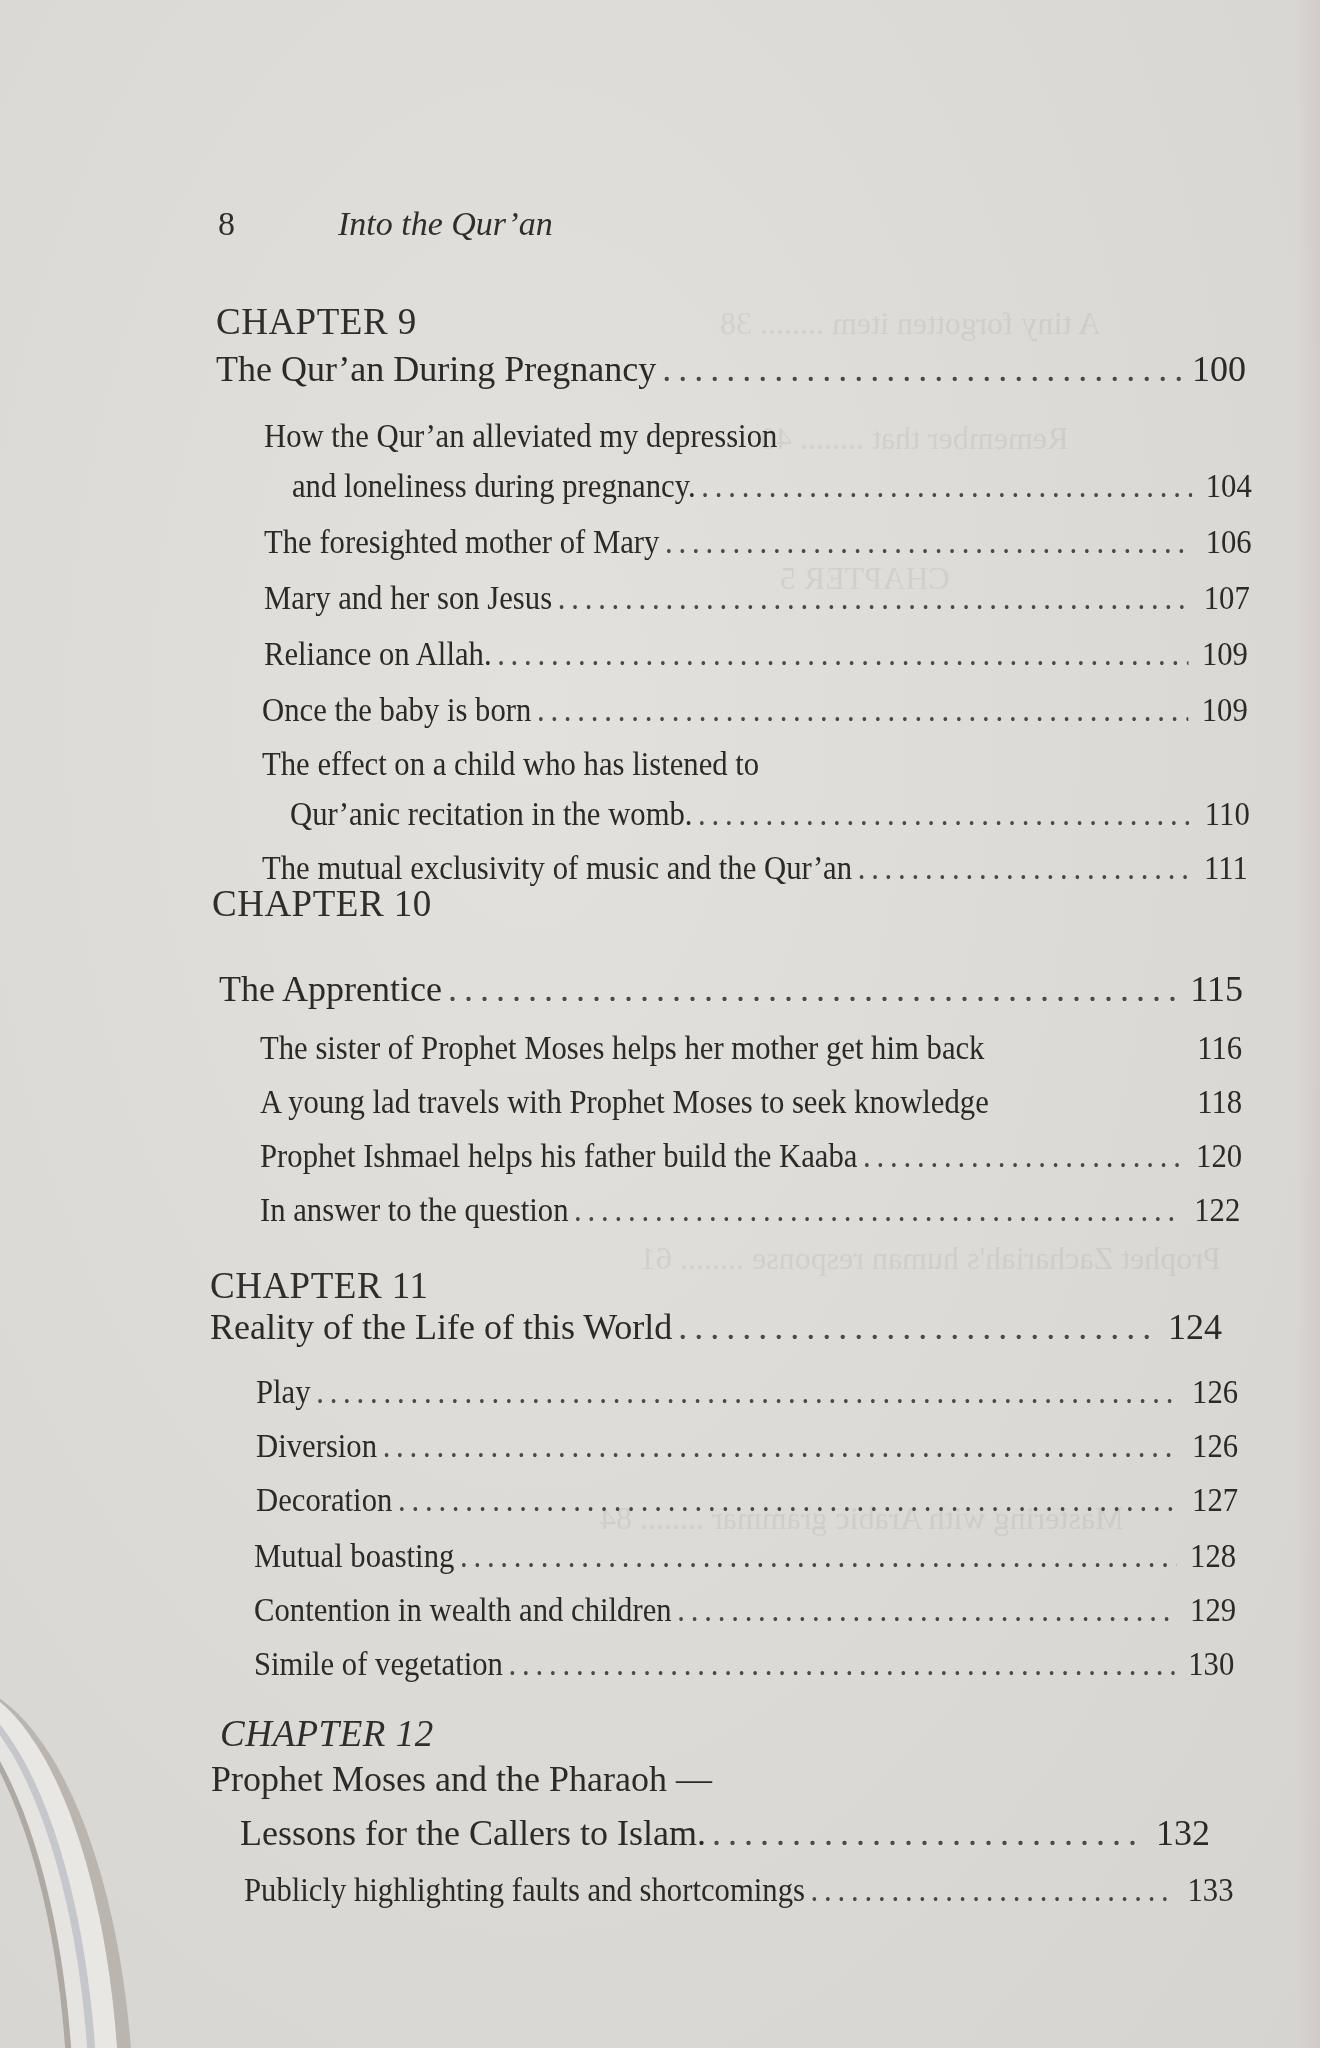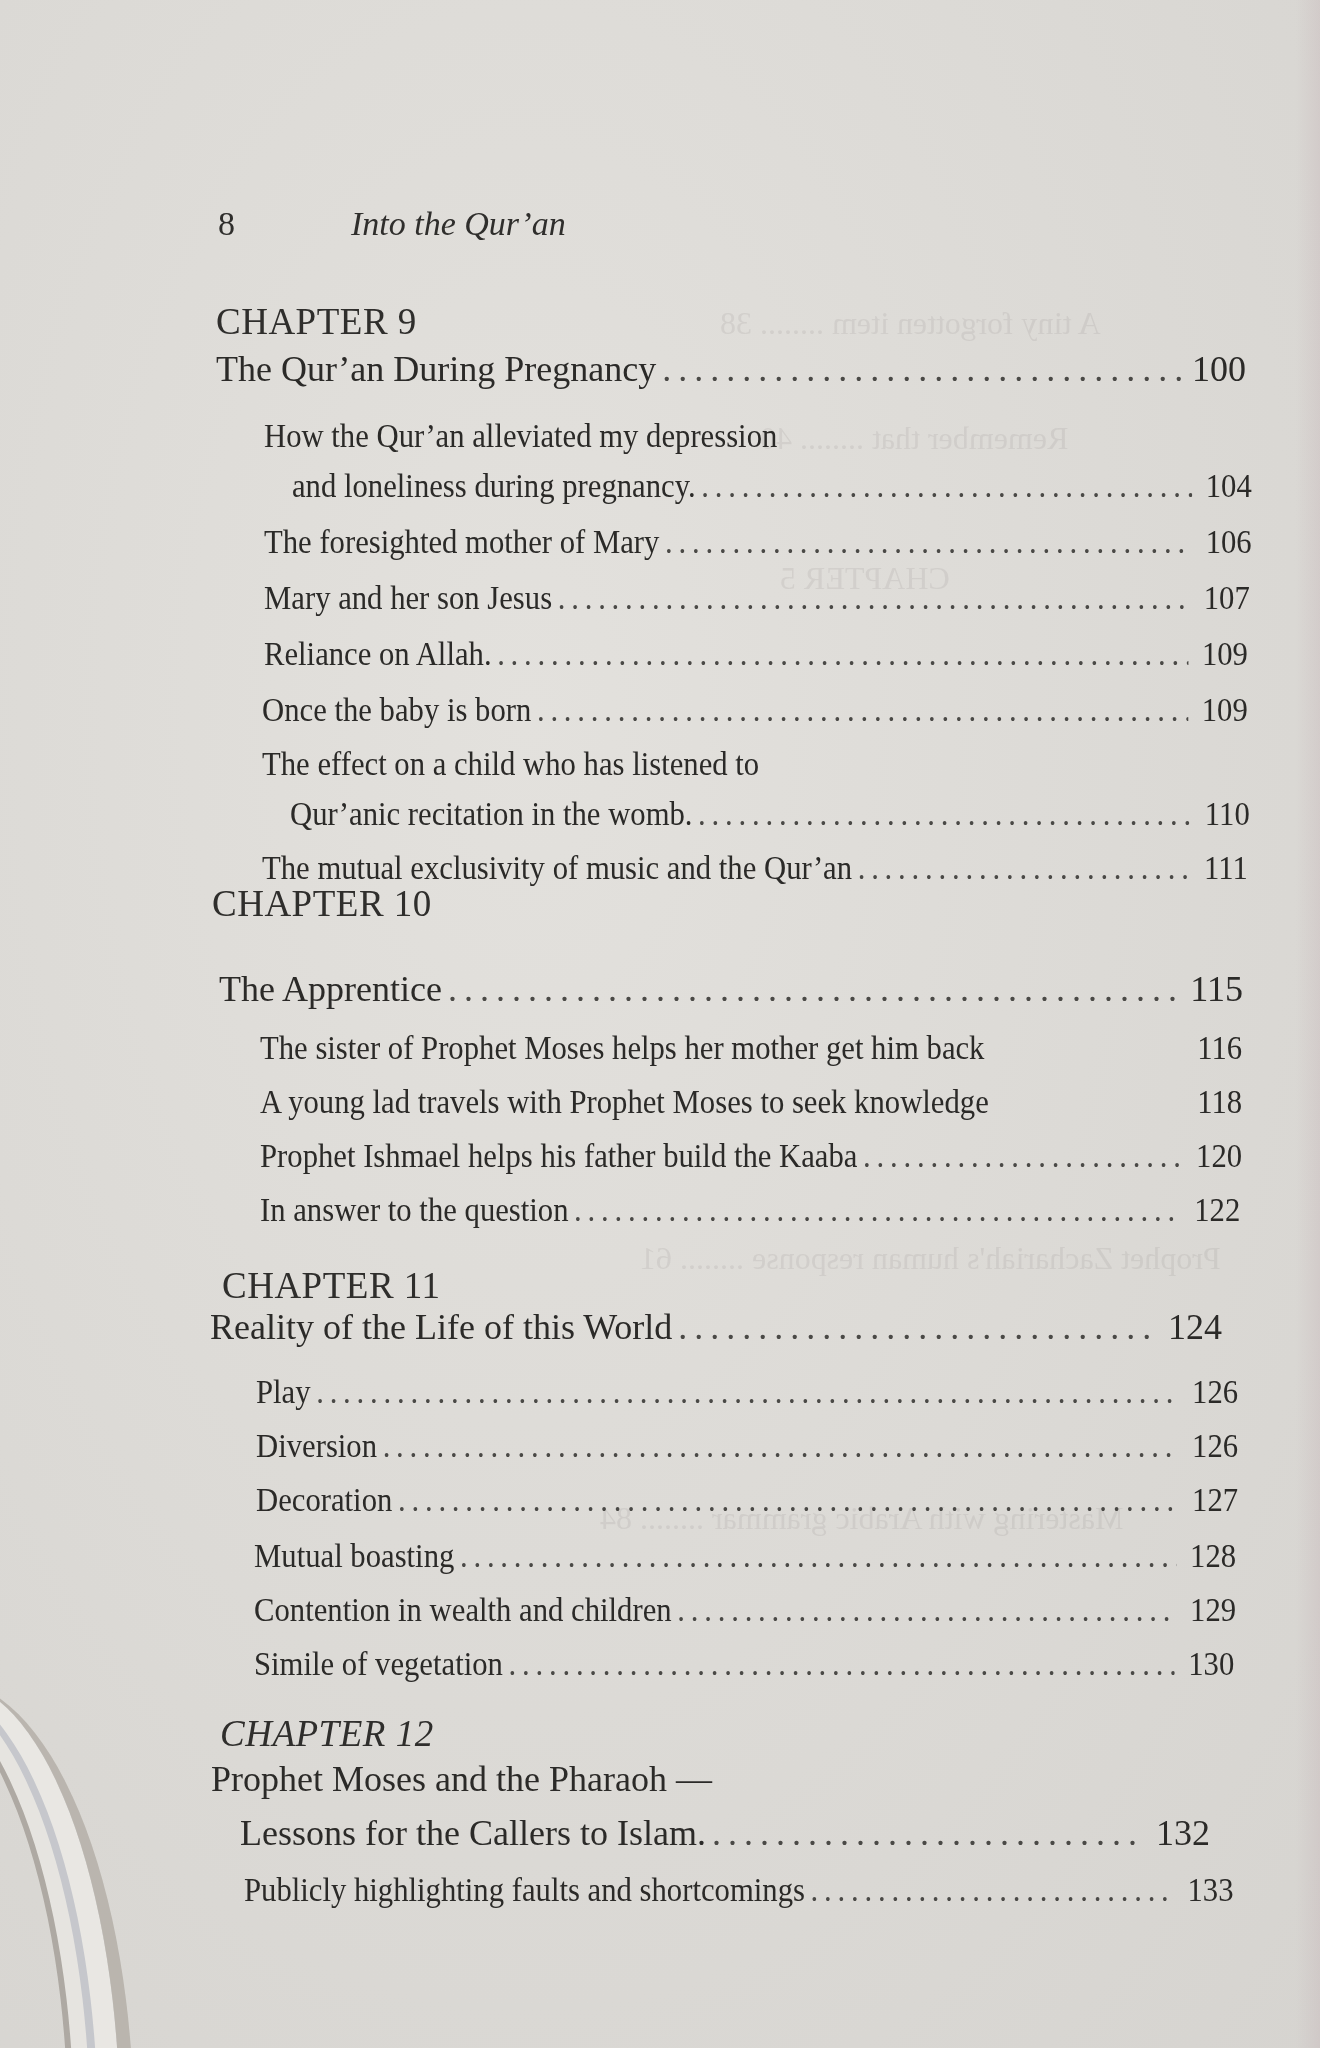--- a/index.html
+++ b/index.html
@@ -45,21 +45,21 @@
   .running-head {
     position: absolute;
     top: 205px;
     left: 218px;
     font-size: 34px;
     display: flex;
     align-items: baseline;
     color: #2f2e2c;
   }
   .running-head .folio { width: 120px; }
-  .running-head .book-title { font-style: italic; margin-left: 13px; }
+  .running-head .book-title { font-style: italic; }
 
   .toc {
     position: absolute;
     left: 0; top: 0;
     width: 1320px;
   }
   .chapter-label {
     position: absolute;
     font-size: 37px;
     letter-spacing: 0.5px;
@@ -204,21 +204,21 @@
       <span class="leader"></span>
       <span class="page-num">120</span>
     </div>
 
     <div class="entry sub" style="left:260px;top:1192px;width:1054px;">
       <span class="title">In answer to the question</span>
       <span class="leader"></span>
       <span class="page-num">122</span>
     </div>
 
-    <div class="chapter-label" style="left:222px;top:1264px;">CHAPTER 11</div>
+    <div class="chapter-label" style="left:210px;top:1264px;">CHAPTER 11</div>
     <div class="entry main" style="left:210px;top:1306px;width:1012px;">
       <span class="title">Reality of the Life of this World</span>
       <span class="leader"></span>
       <span class="page-num">124</span>
     </div>
 
     <div class="entry sub" style="left:256px;top:1374px;width:1056px;">
       <span class="title">Play</span>
       <span class="leader"></span>
       <span class="page-num">126</span>

